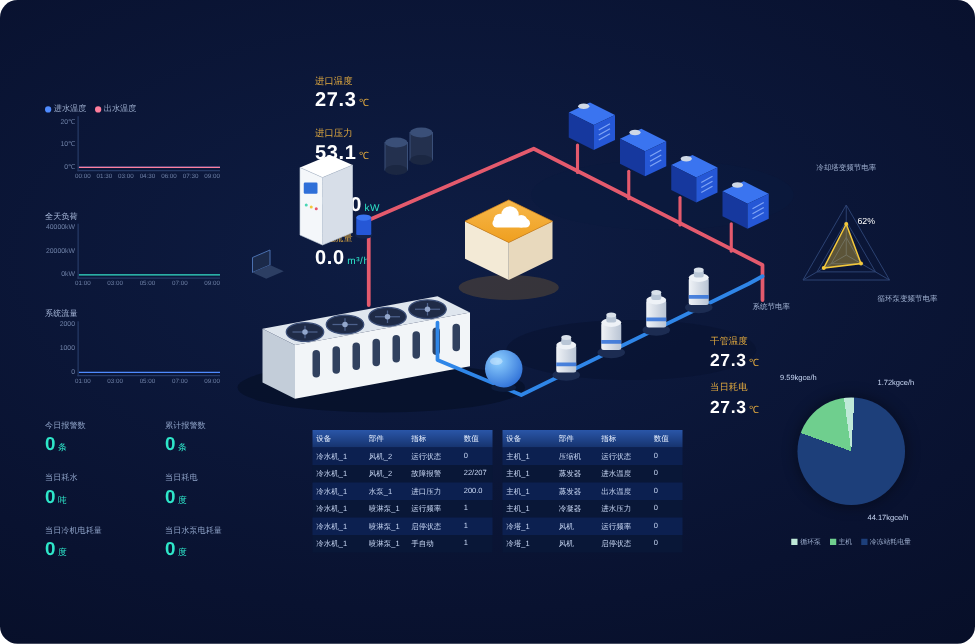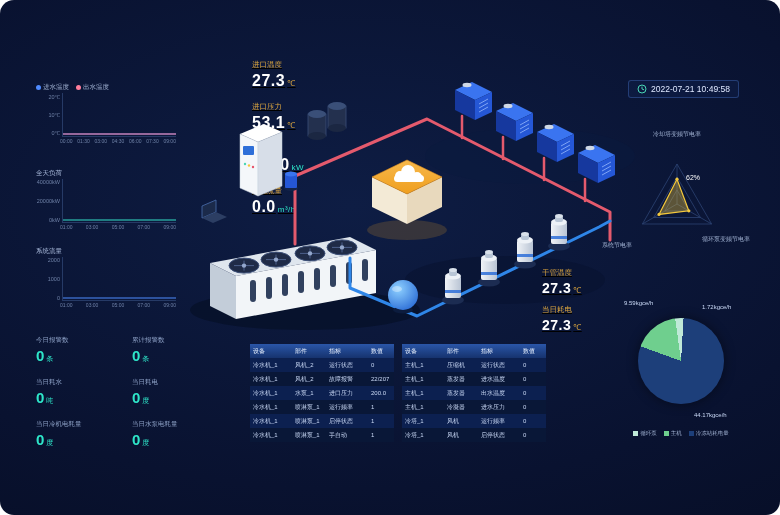--- a/index.html
+++ b/index.html
@@ -23,27 +23,27 @@
 
   
   .counters{position:absolute;left:36px;top:336px;width:182px;display:grid;
     grid-template-columns:1fr 1fr;gap:13px 10px;}
   .c-label{font-size:6.5px;color:#8fa3c8;margin-bottom:2px;white-space:nowrap;}
   .c-value{font-size:15px;font-weight:bold;color:#2ee6c9;}
   .c-unit{font-size:7px;color:#2ee6c9;margin-left:2px;}
 
   
   .metrics{position:absolute;left:252px;top:60px;}
-  .metric{margin-bottom:12px;text-decoration:underline;}
+  .metric{margin-bottom:12px;}
   .m-label{font-size:7.5px;color:#e2aa3f;margin-bottom:2px;}
   .m-value{font-size:16px;font-weight:bold;color:#ffffff;letter-spacing:.5px;}
   .m-unit{font-size:8px;margin-left:2px;font-weight:normal;}
   .unit-orange{color:#e2aa3f}.unit-teal{color:#2ee6c9}
 
-  .pipe-metrics{position:absolute;left:542px;top:268px;z-index:5;}
+  .pipe-metrics{position:absolute;left:568px;top:268px;z-index:5;}
   .pipe-metrics .metric{margin-bottom:9px;}
   .pipe-metrics .m-value{font-size:14px;}
 
   
   .timestamp{position:absolute;left:628px;top:80px;display:flex;align-items:center;gap:4px;
     font-size:8.5px;color:#dfe8ff;padding:3px 8px;border:1px solid rgba(80,130,220,.35);
     border-radius:3px;background:rgba(20,40,90,.3);}
 
   
   .radar{position:absolute;left:602px;top:130px;width:150px;height:122px;}
@@ -210,28 +210,20 @@
     <div class="metric">
       <div class="m-label">干管温度</div>
       <div class="m-value"><span>27.3</span><span class="m-unit unit-orange">℃</span></div>
     </div>
     <div class="metric">
       <div class="m-label">当日耗电</div>
       <div class="m-value"><span>27.3</span><span class="m-unit unit-orange">℃</span></div>
     </div>
   </div>
 
-  <div class="timestamp">
-    <svg width="10" height="10" viewBox="0 0 10 10">
-      <circle cx="5" cy="5" r="4" fill="none" stroke="#49d6b5" stroke-width="1"></circle>
-      <line x1="5" y1="5" x2="5" y2="2.6" stroke="#49d6b5" stroke-width="1"></line>
-      <line x1="5" y1="5" x2="7" y2="5.8" stroke="#49d6b5" stroke-width="1"></line>
-    </svg>
-    <span>2022-07-21 10:49:58</span>
-  </div>
 
   <div class="radar">
     <div class="radar-label radar-top">冷却塔变频节电率</div>
     <svg id="radar-svg" width="150" height="100" viewBox="0 0 150 100">
       <polygon points="75,22 109.6,82 40.4,82" fill="none" stroke="#2c4272" stroke-width="0.8"></polygon>
       <polygon points="75,35 98.4,75.5 51.6,75.5" fill="none" stroke="#2c4272" stroke-width="0.8"></polygon>
       <polygon points="75,48 87.1,69 62.9,69" fill="none" stroke="#2c4272" stroke-width="0.8"></polygon>
       <line x1="75" y1="62" x2="75" y2="22" stroke="#2c4272" stroke-width="0.8"></line>
       <line x1="75" y1="62" x2="109.6" y2="82" stroke="#2c4272" stroke-width="0.8"></line>
       <line x1="75" y1="62" x2="40.4" y2="82" stroke="#2c4272" stroke-width="0.8"></line>

